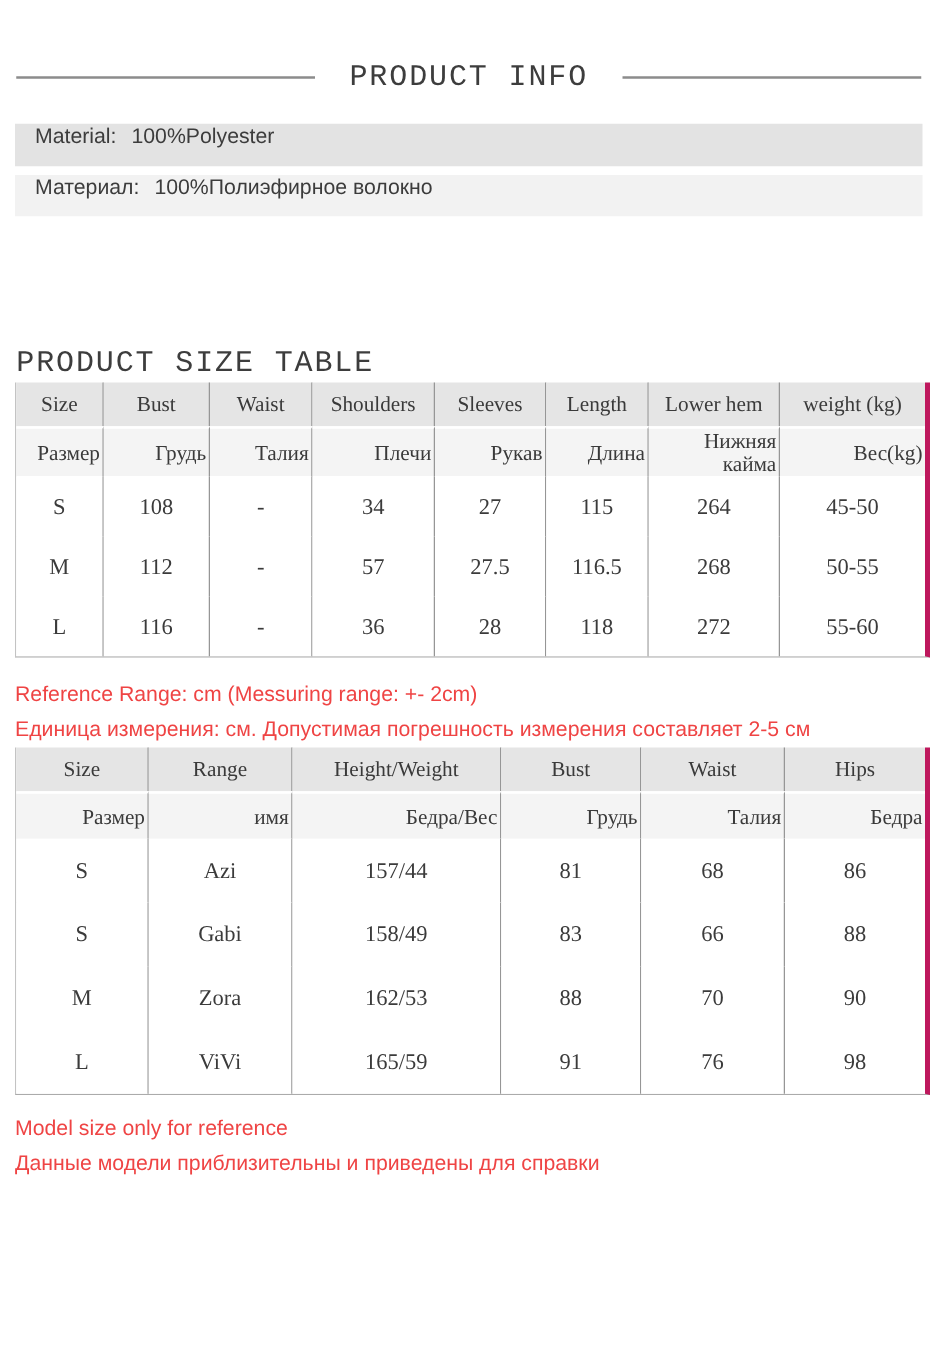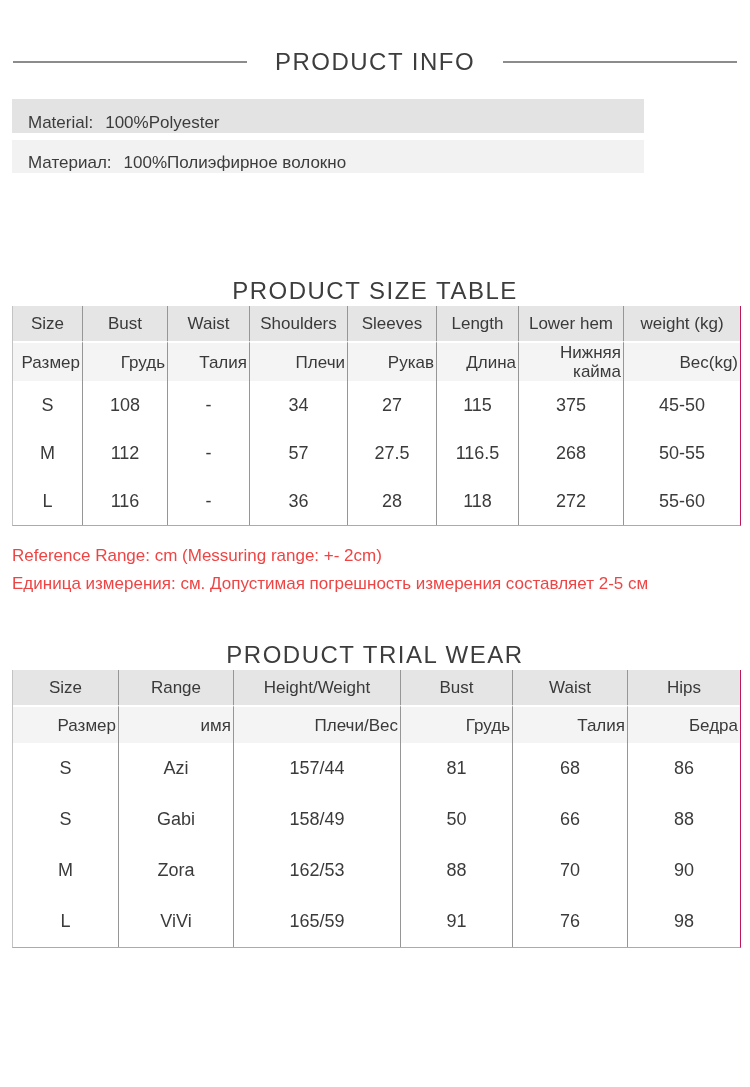--- a/index.html
+++ b/index.html
@@ -10,62 +10,64 @@
   body {
     width: 750px;
     height: 1087px;
     font-family: "Liberation Sans", "DejaVu Sans", sans-serif;
     color: #3b3b3b;
     overflow: hidden;
   }
   .section-title {
     display: flex;
     align-items: center;
-    justify-content: center;
+    justify-content: flex-start;
     height: 30px;
     margin: 0 13px;
     font-size: 24px;
     letter-spacing: 1.5px;
     color: #3d3d3d;
     white-space: nowrap;
+    font-family: Liberation Mono, monospace;
   }
   .title-info { margin-top: 47px; }
   .title-size { margin-top: 103px; }
   .title-trial { margin-top: 42px; }
   .section-title .hline {
     flex: 1 1 auto;
     height: 2px;
     background: #8c8c8c;
   }
   .section-title .title-text { padding: 0 28px; }
   .section-title.no-lines .title-text { padding: 0; }
 
   .banner {
     margin: 0 12px;
-    width: 632px;
+    width: 726px;
     display: flex;
-    align-items: flex-end;
+    align-items: flex-start;
     font-size: 17px;
     color: #3c3c3c;
     box-sizing: border-box;
     padding-left: 16px;
   }
   .banner-en { margin-top: 22px; height: 34px; background: #e3e3e3; }
   .banner-ru { margin-top: 7px;  height: 33px; background: #f2f2f2; }
   .banner .banner-value { margin-left: 12px; }
 
   table.grid-table {
     margin: 0 12px;
     width: 727px;
     table-layout: fixed;
     border-collapse: separate;
     border-spacing: 0;
     border-left: 1px solid #c3c3c3;
-    border-right: 1px solid #be185d;
+    border-right: 4px solid #be185d;
     border-bottom: 1px solid #ababab;
+    font-family: Liberation Serif, serif;
   }
   .table-size { margin-top: 22px; }
   .table-trial { margin-top: 19px; }
   table.grid-table td {
     text-align: center;
     vertical-align: middle;
     border-right: 1px solid #969696;
     padding: 0 2px;
     box-sizing: border-box;
   }
@@ -159,21 +161,21 @@
           <td>Нижняя кайма</td>
           <td>Вес(kg)</td>
         </tr>
         <tr class="data">
           <td>S</td>
           <td>108</td>
           <td>-</td>
           <td>34</td>
           <td>27</td>
           <td>115</td>
-          <td>375</td>
+          <td>264</td>
           <td>45-50</td>
         </tr>
         <tr class="data">
           <td>M</td>
           <td>112</td>
           <td>-</td>
           <td>57</td>
           <td>27.5</td>
           <td>116.5</td>
           <td>268</td>
@@ -190,23 +192,20 @@
           <td>55-60</td>
         </tr>
       </tbody>
     </table>
 
   <div class="notes notes-size">
     <div>Reference Range: cm (Messuring range: +- 2cm)</div>
     <div>Единица измерения: см. Допустимая погрешность измерения составляет 2-5 см</div>
   </div>
 
-  <div class="section-title no-lines title-trial">
-    <span class="title-text">PRODUCT TRIAL WEAR</span>
-  </div>
 
   <table class="grid-table table-trial">
       <colgroup>
         <col style="width: 106px;">
         <col style="width: 115px;">
         <col style="width: 167px;">
         <col style="width: 112px;">
         <col style="width: 115px;">
         <col style="width: 112px;">
       </colgroup>
@@ -215,38 +214,38 @@
           <td>Size</td>
           <td>Range</td>
           <td>Height/Weight</td>
           <td>Bust</td>
           <td>Waist</td>
           <td>Hips</td>
         </tr>
         <tr class="head-ru">
           <td>Размер</td>
           <td>имя</td>
-          <td>Плечи/Вес</td>
+          <td>Бедра/Вес</td>
           <td>Грудь</td>
           <td>Талия</td>
           <td>Бедра</td>
         </tr>
         <tr class="data">
           <td>S</td>
           <td>Azi</td>
           <td>157/44</td>
           <td>81</td>
           <td>68</td>
           <td>86</td>
         </tr>
         <tr class="data">
           <td>S</td>
           <td>Gabi</td>
           <td>158/49</td>
-          <td>50</td>
+          <td>83</td>
           <td>66</td>
           <td>88</td>
         </tr>
         <tr class="data">
           <td>M</td>
           <td>Zora</td>
           <td>162/53</td>
           <td>88</td>
           <td>70</td>
           <td>90</td>
@@ -255,14 +254,18 @@
           <td>L</td>
           <td>ViVi</td>
           <td>165/59</td>
           <td>91</td>
           <td>76</td>
           <td>98</td>
         </tr>
       </tbody>
     </table>
 
+  <div class="notes notes-trial">
+    <div>Model size only for reference</div>
+    <div>Данные модели приблизительны и приведены для справки</div>
+  </div>
 
 </div>
 
 </body></html>

